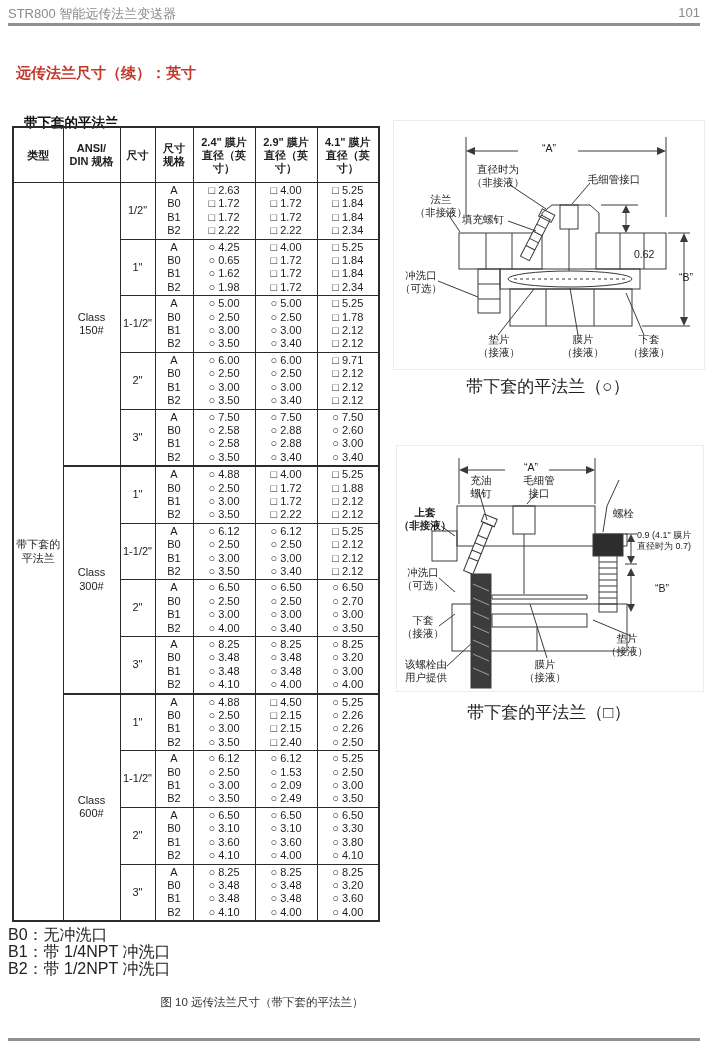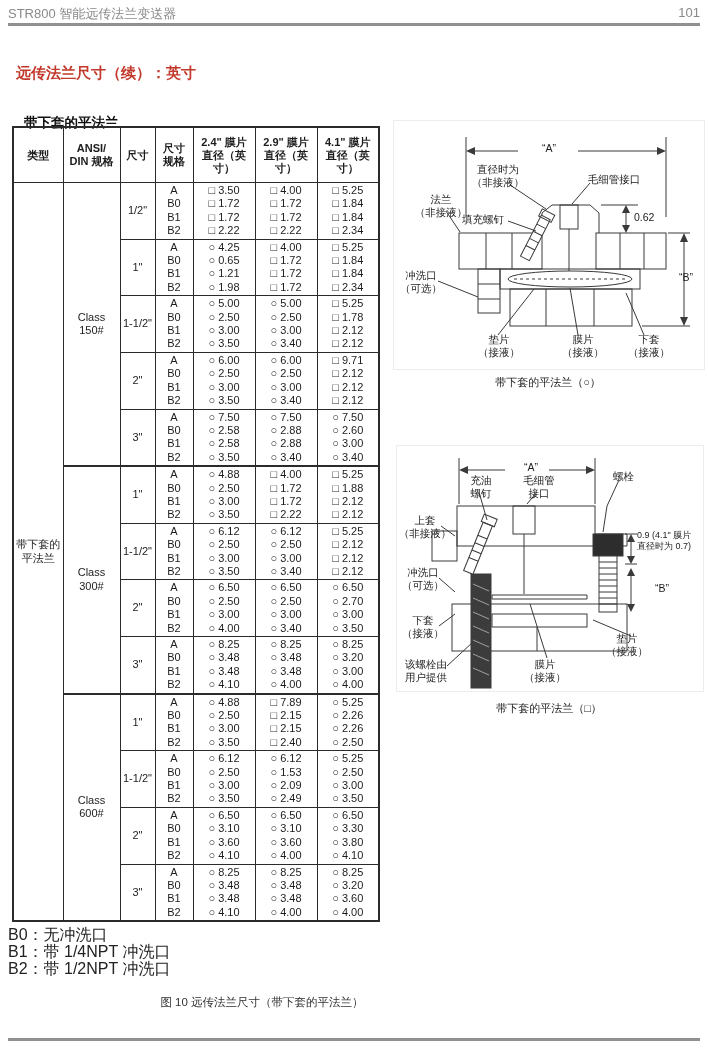--- a/index.html
+++ b/index.html
@@ -27,22 +27,22 @@
   .figure-caption{position:absolute;left:12px;top:995px;width:500px;text-align:center;
         font-size:11.5px;color:#333;}
   
   .diagram{position:absolute;border:1px solid #ececec;background:#fff;}
   .diagram-upper{left:393px;top:120px;width:310px;height:248px;}
   .diagram-lower{left:396px;top:445px;width:306px;height:245px;}
   .diagram svg{position:absolute;left:0;top:0;}
   .dlabel{position:absolute;font-size:10.5px;line-height:12.5px;color:#1c1c1c;white-space:pre-line;
         text-align:center;}
   .dlabel.small{font-size:9px;line-height:11px;text-align:left;}
-  .dlabel.left{text-align:left;}
-  .diagram-caption{position:absolute;text-align:center;font-size:11px;color:#222;}
+  .dlabel.left{text-align:left;margin-top:37px;}
+  .diagram-caption{position:absolute;text-align:center;font-size:17px;color:#222;}
   .cap1{left:393px;top:375px;width:310px;}
   .cap2{left:396px;top:701px;width:306px;}
 </style>
 </head>
 <body>
 
 <div class="page">
 
   <div class="doc-header">
     <span>STR800 智能远传法兰变送器</span>
@@ -83,28 +83,28 @@
         </tr>
       </thead>
       <tbody>
         <tr>
           <td class="type-cell" rowspan="13">带下套的
 平法兰</td>
           <td class="ansi-cell" rowspan="5">Class
 150#</td>
           <td class="size-cell">1/2"</td>
           <td><div class="vline">A</div><div class="vline">B0</div><div class="vline">B1</div><div class="vline">B2</div></td>
-          <td><div class="vline">□ 3.50</div><div class="vline">□ 1.72</div><div class="vline">□ 1.72</div><div class="vline">□ 2.22</div></td>
+          <td><div class="vline">□ 2.63</div><div class="vline">□ 1.72</div><div class="vline">□ 1.72</div><div class="vline">□ 2.22</div></td>
           <td><div class="vline">□ 4.00</div><div class="vline">□ 1.72</div><div class="vline">□ 1.72</div><div class="vline">□ 2.22</div></td>
           <td><div class="vline">□ 5.25</div><div class="vline">□ 1.84</div><div class="vline">□ 1.84</div><div class="vline">□ 2.34</div></td>
         </tr>
         <tr>
           <td class="size-cell">1"</td>
           <td><div class="vline">A</div><div class="vline">B0</div><div class="vline">B1</div><div class="vline">B2</div></td>
-          <td><div class="vline">○ 4.25</div><div class="vline">○ 0.65</div><div class="vline">○ 1.21</div><div class="vline">○ 1.98</div></td>
+          <td><div class="vline">○ 4.25</div><div class="vline">○ 0.65</div><div class="vline">○ 1.62</div><div class="vline">○ 1.98</div></td>
           <td><div class="vline">□ 4.00</div><div class="vline">□ 1.72</div><div class="vline">□ 1.72</div><div class="vline">□ 1.72</div></td>
           <td><div class="vline">□ 5.25</div><div class="vline">□ 1.84</div><div class="vline">□ 1.84</div><div class="vline">□ 2.34</div></td>
         </tr>
         <tr>
           <td class="size-cell">1-1/2"</td>
           <td><div class="vline">A</div><div class="vline">B0</div><div class="vline">B1</div><div class="vline">B2</div></td>
           <td><div class="vline">○ 5.00</div><div class="vline">○ 2.50</div><div class="vline">○ 3.00</div><div class="vline">○ 3.50</div></td>
           <td><div class="vline">○ 5.00</div><div class="vline">○ 2.50</div><div class="vline">○ 3.00</div><div class="vline">○ 3.40</div></td>
           <td><div class="vline">□ 5.25</div><div class="vline">□ 1.78</div><div class="vline">□ 2.12</div><div class="vline">□ 2.12</div></td>
         </tr>
@@ -151,21 +151,21 @@
           <td><div class="vline">○ 8.25</div><div class="vline">○ 3.48</div><div class="vline">○ 3.48</div><div class="vline">○ 4.10</div></td>
           <td><div class="vline">○ 8.25</div><div class="vline">○ 3.48</div><div class="vline">○ 3.48</div><div class="vline">○ 4.00</div></td>
           <td><div class="vline">○ 8.25</div><div class="vline">○ 3.20</div><div class="vline">○ 3.00</div><div class="vline">○ 4.00</div></td>
         </tr>
         <tr class="class-start">
           <td class="ansi-cell" rowspan="4">Class
 600#</td>
           <td class="size-cell">1"</td>
           <td><div class="vline">A</div><div class="vline">B0</div><div class="vline">B1</div><div class="vline">B2</div></td>
           <td><div class="vline">○ 4.88</div><div class="vline">○ 2.50</div><div class="vline">○ 3.00</div><div class="vline">○ 3.50</div></td>
-          <td><div class="vline">□ 7.89</div><div class="vline">□ 2.15</div><div class="vline">□ 2.15</div><div class="vline">□ 2.40</div></td>
+          <td><div class="vline">□ 4.50</div><div class="vline">□ 2.15</div><div class="vline">□ 2.15</div><div class="vline">□ 2.40</div></td>
           <td><div class="vline">○ 5.25</div><div class="vline">○ 2.26</div><div class="vline">○ 2.26</div><div class="vline">○ 2.50</div></td>
         </tr>
         <tr>
           <td class="size-cell">1-1/2"</td>
           <td><div class="vline">A</div><div class="vline">B0</div><div class="vline">B1</div><div class="vline">B2</div></td>
           <td><div class="vline">○ 6.12</div><div class="vline">○ 2.50</div><div class="vline">○ 3.00</div><div class="vline">○ 3.50</div></td>
           <td><div class="vline">○ 6.12</div><div class="vline">○ 1.53</div><div class="vline">○ 2.09</div><div class="vline">○ 2.49</div></td>
           <td><div class="vline">○ 5.25</div><div class="vline">○ 2.50</div><div class="vline">○ 3.00</div><div class="vline">○ 3.50</div></td>
         </tr>
         <tr>
@@ -285,21 +285,21 @@
         <polygon points="234,122 230,130 238,130"></polygon>
         <polygon points="234,166 230,158 238,158"></polygon>
       </g>
     </svg>
     <div class="dlabel" style="left:112px;top:15px;width:44px;">“A”</div>
     <div class="dlabel" style="left:62px;top:28px;width:44px;">充油
 螺钉</div>
     <div class="dlabel" style="left:118px;top:28px;width:48px;">毛细管
 接口</div>
     <div class="dlabel left" style="left:216px;top:24px;width:40px;">螺栓</div>
-    <div class="dlabel" style="left:0px;top:68px;width:56px;">上套
+    <div class="dlabel" style="left:0px;top:60px;width:56px;font-weight:bold;">上套
 （非接液）</div>
     <div class="dlabel" style="left:0px;top:120px;width:52px;">冲洗口
 （可选）</div>
     <div class="dlabel small" style="left:240px;top:84px;width:66px;">0.9 (4.1" 膜片
 直径时为 0.7)</div>
     <div class="dlabel" style="left:250px;top:136px;width:30px;">“B”</div>
     <div class="dlabel" style="left:0px;top:168px;width:52px;">下套
 （接液）</div>
     <div class="dlabel" style="left:0px;top:212px;width:58px;">该螺栓由
 用户提供</div>

